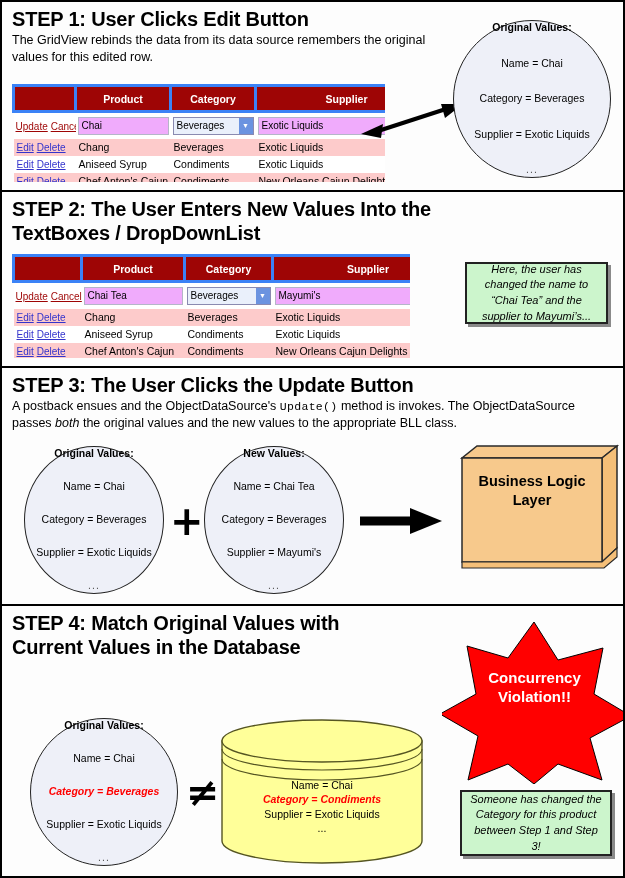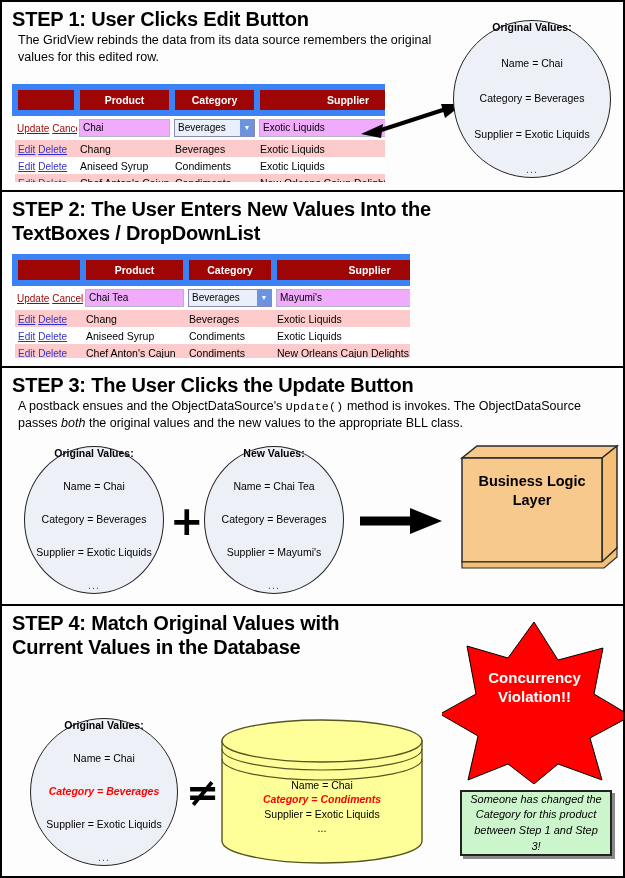--- a/index.html
+++ b/index.html
@@ -35,41 +35,41 @@
     font-size:20px;
     font-weight:bold;
     line-height:1.12;
     letter-spacing:-0.2px;
     margin:0 0 2px 0;
     font-family:"Liberation Sans", sans-serif;
   }
   .step-desc {
     font-size:12.5px;
     line-height:1.32;
-    margin:0 0 5px 6px;
+    margin:0 0 5px 0;
     max-width:430px;
   }
   .mono { font-family:"Liberation Mono", monospace; font-size:11.5px; letter-spacing:0.3px;}
   .ital { font-style:italic; }
 
   
   .gv {
     border-collapse:collapse;
     font-size:10.5px;
     font-family:"Liberation Sans", sans-serif;
     table-layout:fixed;
   }
   .gv th {
     background:#9e0505;
     color:#ffffff;
     font-size:10.5px;
     font-weight:bold;
     text-align:center;
     padding:4px 6px;
-    border:6px solid #3b82f6;
+    border:3px solid #3b82f6;
     height:26px;
   }
   .gv th.cmd { width:62px; }
   .gv th.prod { width:95px; }
   .gv th.cat { width:85px; }
   .gv th.sup { width:140px;padding-left:48px; }
   .gv td {
     padding:1px 3px;
     border:none;
     height:17px;
@@ -270,20 +270,23 @@
         <tr class="alt">
           <td><span class="lnk-edit">Edit</span> <span class="lnk-edit">Delete</span></td>
           <td class="cell-txt">Chef Anton's Cajun</td>
           <td class="cell-txt">Condiments</td>
           <td class="cell-txt">New Orleans Cajun Delights</td>
         </tr>
       </tbody>
         </table>
     </div>
 
+    <div class="green-box" style="position:absolute; left:463px; top:70px; width:143px; height:62px; display:flex; align-items:center; justify-content:center;">
+      <span>Here, the user has changed the name to “Chai Tea” and the supplier to Mayumi’s...</span>
+    </div>
   </div>
 
   <div class="step step-3">
     <div class="step-title">STEP 3: The User Clicks the Update Button</div>
     <div class="step-desc" style="max-width:610px;"><span>A postback ensues and the ObjectDataSource's </span><span class="mono">Update()</span><span> method is invokes. The ObjectDataSource passes </span><span class="ital">both</span><span> the original values and the new values to the appropriate BLL class.</span></div>
 
     <div class="circ" style="position:absolute; left:22px; top:78px; width:140px; height:148px;">
       <div class="hd">Original Values:</div>
       <div>Name = Chai</div>
       <div>Category = Beverages</div>

